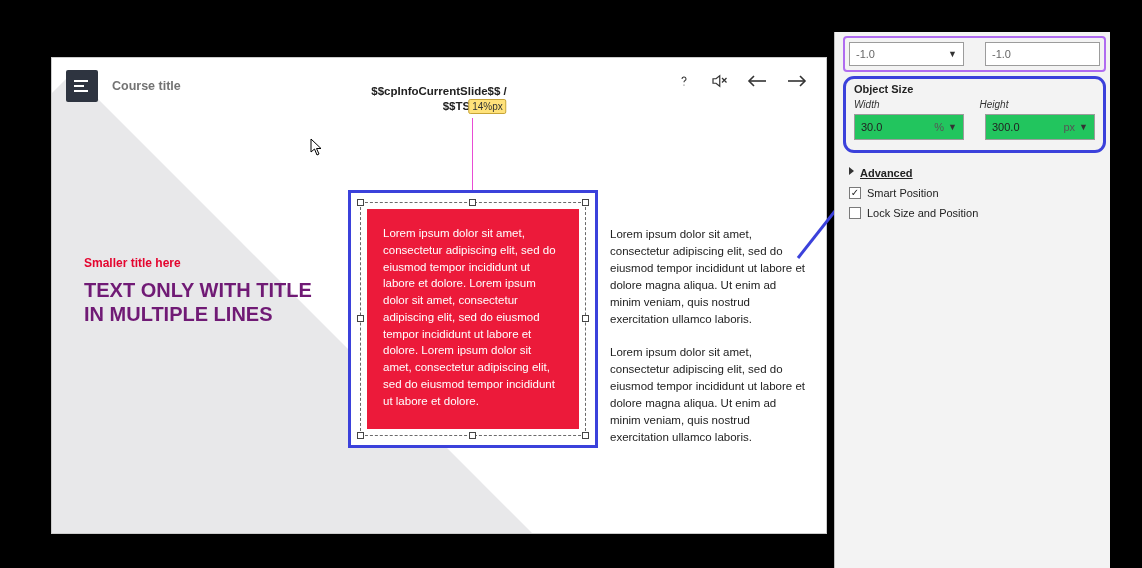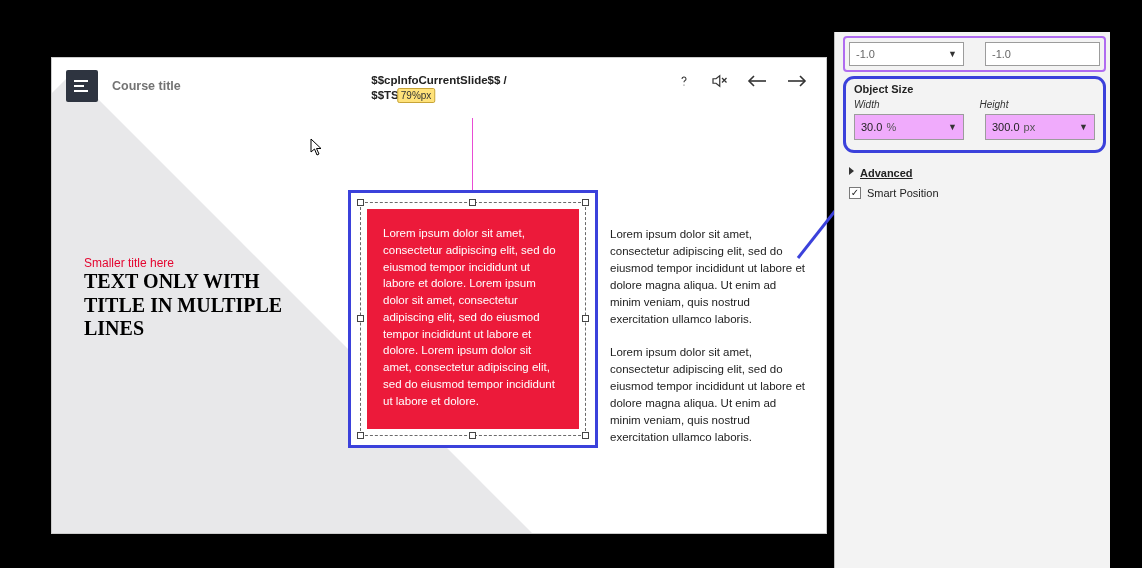--- a/index.html
+++ b/index.html
@@ -43,22 +43,22 @@
   .menu-btn svg { width: 18px; height: 14px; }
   .course-title {
     margin-left: 14px;
     font-size: 12.5px;
     font-weight: 700;
     color: #737373;
   }
   .center-vars {
     position: absolute;
     left: 50%; transform: translateX(-50%);
-    top: 15px;
-    text-align: left;
+    top: 26px;
+    text-align: right;
     font-size: 11.5px;
     font-weight: 700;
     color: #222;
     line-height: 1.3;
   }
   .px-badge {
     display: inline-block;
     background: #ffe27a;
     border: 1px solid #c7a437;
     font-size: 10px;
@@ -89,30 +89,29 @@
 
   
   .left-block {
     position: absolute;
     left: 32px; top: 198px;
     width: 240px;
   }
   .small-title {
     color: #e4052f;
     font-size: 12px;
-    font-weight: 400;
-    margin-bottom: 0;
+    font-weight: 700;
+    margin-bottom: 9px;
   }
   .big-title {
     font-size: 20px;
     font-weight: 800;
     line-height: 1.18;
-    color: #000000;
+    color: #701a75;
     text-transform: uppercase;
-    font-family: Liberation Serif, serif;
   }
 
   
   .guide-v {
     position: absolute;
     left: 420px;
     top: 60px;
     width: 0;
     height: 74px;
     border-left: 1px solid #e84cd4;
@@ -190,21 +189,21 @@
     width: 276px; height: 568px;
     background: #f3f3f3;
     border-left: 1px solid #bfbfbf;
     font-size: 11px;
     color: #222;
   }
   .panel-inner {
     padding: 4px 10px 0 14px;
   }
   .row-two {
-    display: flex; gap: 21px;
+    display: flex; gap: 21px; text-align: right;
   }
   .num-input {
     flex: 1;
     height: 24px;
     background: #fff;
     border: 1px solid #9c9c9c;
     display: flex; align-items: center; justify-content: space-between;
     padding: 0 6px;
     font-size: 11px;
     color: #666;
@@ -222,21 +221,21 @@
     border-radius: 11px;
     padding: 2px 8px 10px 8px;
     margin: 0 -6px;
   }
   .obj-size-wrap .section-title { margin-top: 2px; }
   .labels { display: flex; gap: 10px; margin: 4px 0 4px; font-style: italic; }
   .labels span { flex: 1; font-size: 10px; color: #333; }
   .size-input {
     flex: 1;
     height: 26px;
-    background: #f0abfc;
+    background: #22c55e;
     border: 1px solid #9c9c9c;
     display: flex; align-items: center;
     padding: 12px 6px;
     font-size: 11px;
     gap: 4px;
   }
   .size-input .val { flex: 0 0 auto; }
   .size-input .unit { color: #555; flex: 1; }
   .size-input .caret { font-size: 9px; color: #333; }
 
@@ -299,21 +298,21 @@
           <line x1="1" y1="2" x2="15" y2="2" stroke="#fff" stroke-width="2"></line>
           <line x1="1" y1="7" x2="11" y2="7" stroke="#fff" stroke-width="2"></line>
           <line x1="1" y1="12" x2="15" y2="12" stroke="#fff" stroke-width="2"></line>
         </svg>
       </div>
       <div class="course-title">Course title</div>
 
       <div class="center-vars">
         <div>$$cpInfoCurrentSlide$$ /</div>
         <div>
-          <span>$$TS</span><span class="px-badge">79%px</span>
+          <span>$$TS</span><span class="px-badge">14%px</span>
         </div>
       </div>
 
       <div class="top-icons">
         <svg width="16" height="16" viewBox="0 0 24 24" class="icon-stroke">
             <path d="M9 9a3 3 0 1 1 4.2 2.7c-1 .5-1.2 1.1-1.2 2"></path>
             <circle cx="12" cy="18" r="0.8" fill="#333" stroke="none"></circle>
           </svg>
         <svg width="18" height="18" viewBox="0 0 24 24" class="icon-stroke">
             <path d="M4 9v6h4l5 4V5L8 9H4z"></path>
@@ -411,17 +410,21 @@
 
       <div class="adv-row">
         <span class="adv-tri"></span>
         <span>Advanced</span>
       </div>
 
       <div class="chk-row">
         <span class="chk">✓</span>
         <span>Smart Position</span>
       </div>
+      <div class="chk-row">
+        <span class="chk"></span>
+        <span>Lock Size and Position</span>
+      </div>
 
     </div>
   </div>
 
 </div>
 
 </body></html>

